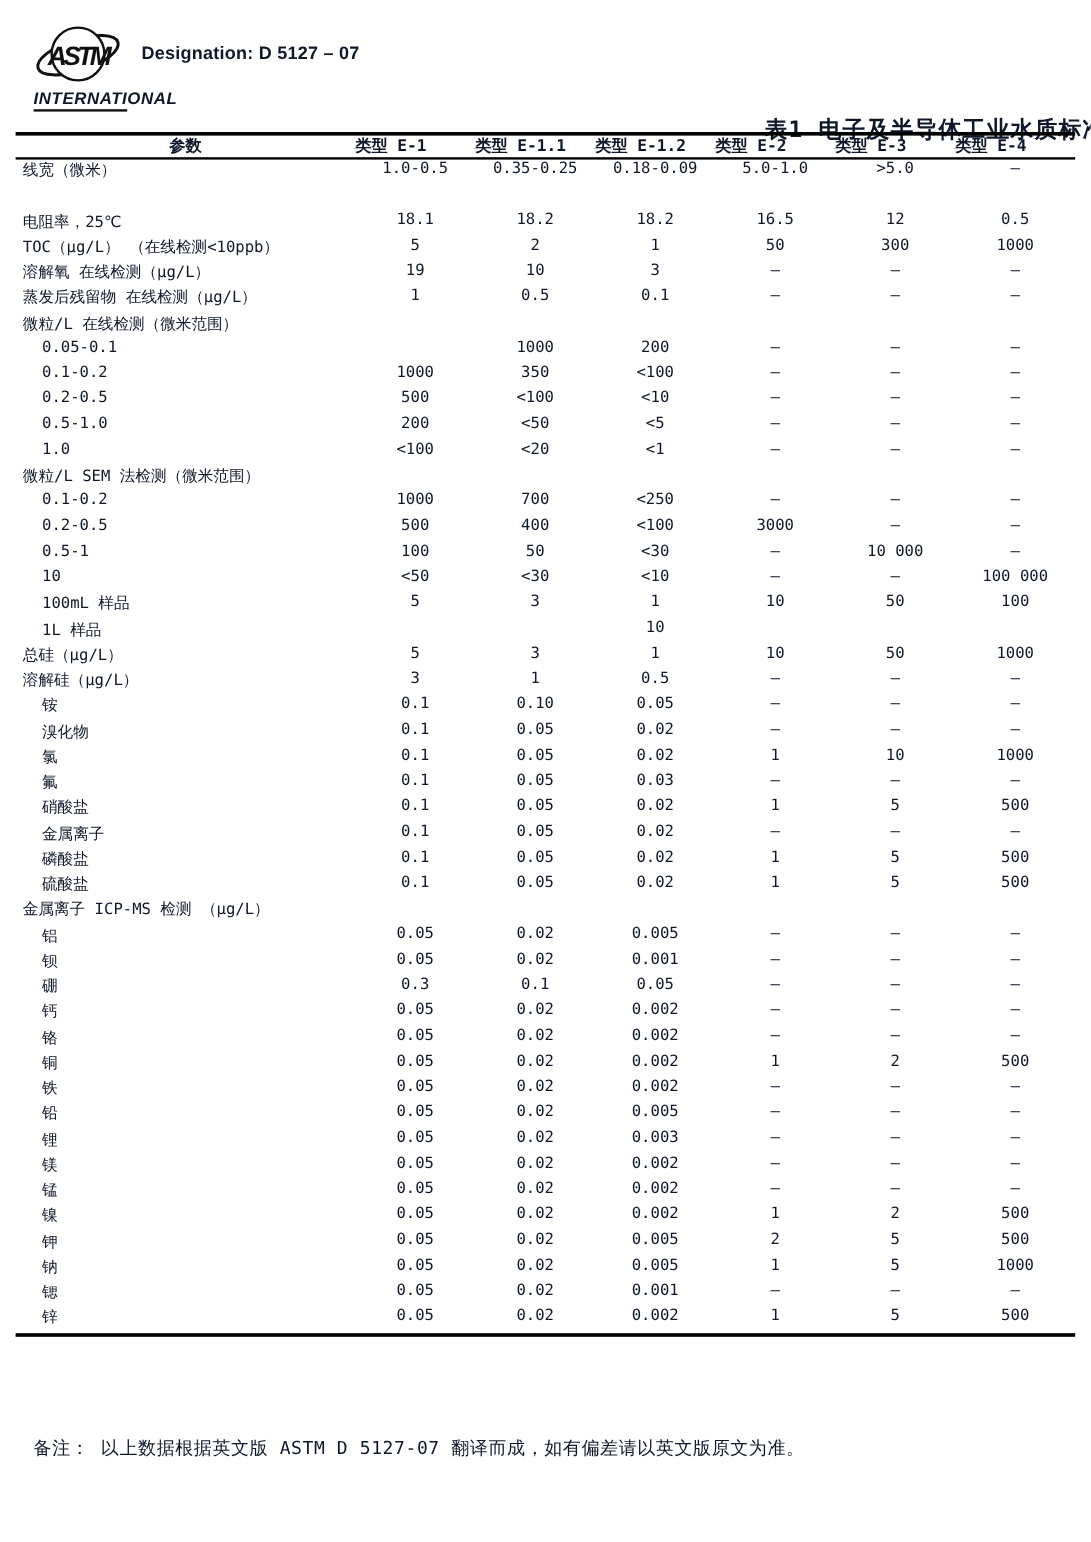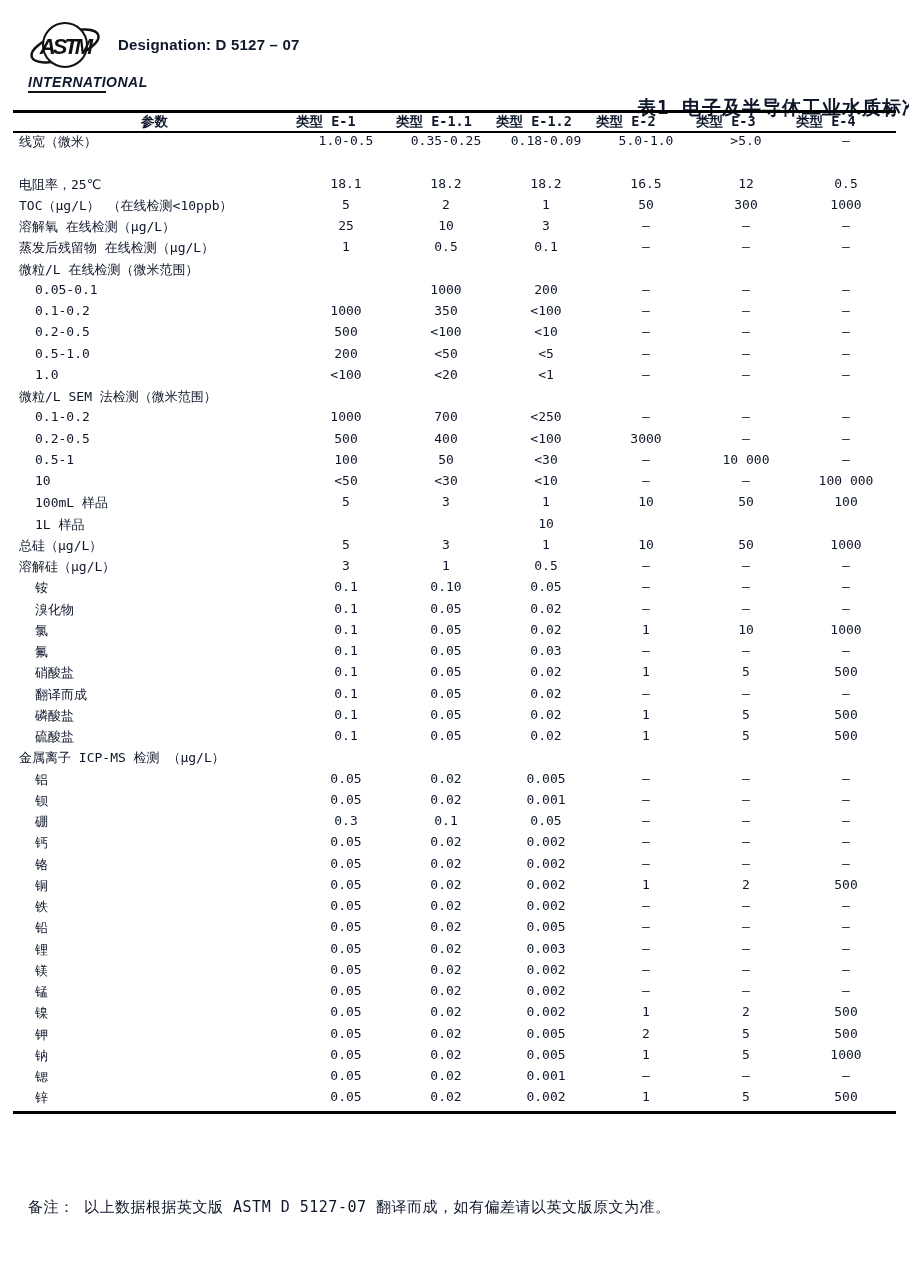--- a/index.html
+++ b/index.html
@@ -120,21 +120,21 @@
           <div class="td-param">TOC（μg/L） （在线检测&lt;10ppb）</div>
           <div class="td-val">5</div>
           <div class="td-val">2</div>
           <div class="td-val">1</div>
           <div class="td-val">50</div>
           <div class="td-val">300</div>
           <div class="td-val">1000</div>
         </div>
         <div class="tr">
           <div class="td-param">溶解氧 在线检测（μg/L）</div>
-          <div class="td-val">25</div>
+          <div class="td-val">19</div>
           <div class="td-val">10</div>
           <div class="td-val">3</div>
           <div class="td-val">—</div>
           <div class="td-val">—</div>
           <div class="td-val">—</div>
         </div>
         <div class="tr">
           <div class="td-param">蒸发后残留物 在线检测（μg/L）</div>
           <div class="td-val">1</div>
           <div class="td-val">0.5</div>
@@ -317,21 +317,21 @@
         <div class="tr">
           <div class="td-param ind">硝酸盐</div>
           <div class="td-val">0.1</div>
           <div class="td-val">0.05</div>
           <div class="td-val">0.02</div>
           <div class="td-val">1</div>
           <div class="td-val">5</div>
           <div class="td-val">500</div>
         </div>
         <div class="tr">
-          <div class="td-param ind">翻译而成</div>
+          <div class="td-param ind">金属离子</div>
           <div class="td-val">0.1</div>
           <div class="td-val">0.05</div>
           <div class="td-val">0.02</div>
           <div class="td-val">—</div>
           <div class="td-val">—</div>
           <div class="td-val">—</div>
         </div>
         <div class="tr">
           <div class="td-param ind">磷酸盐</div>
           <div class="td-val">0.1</div>

